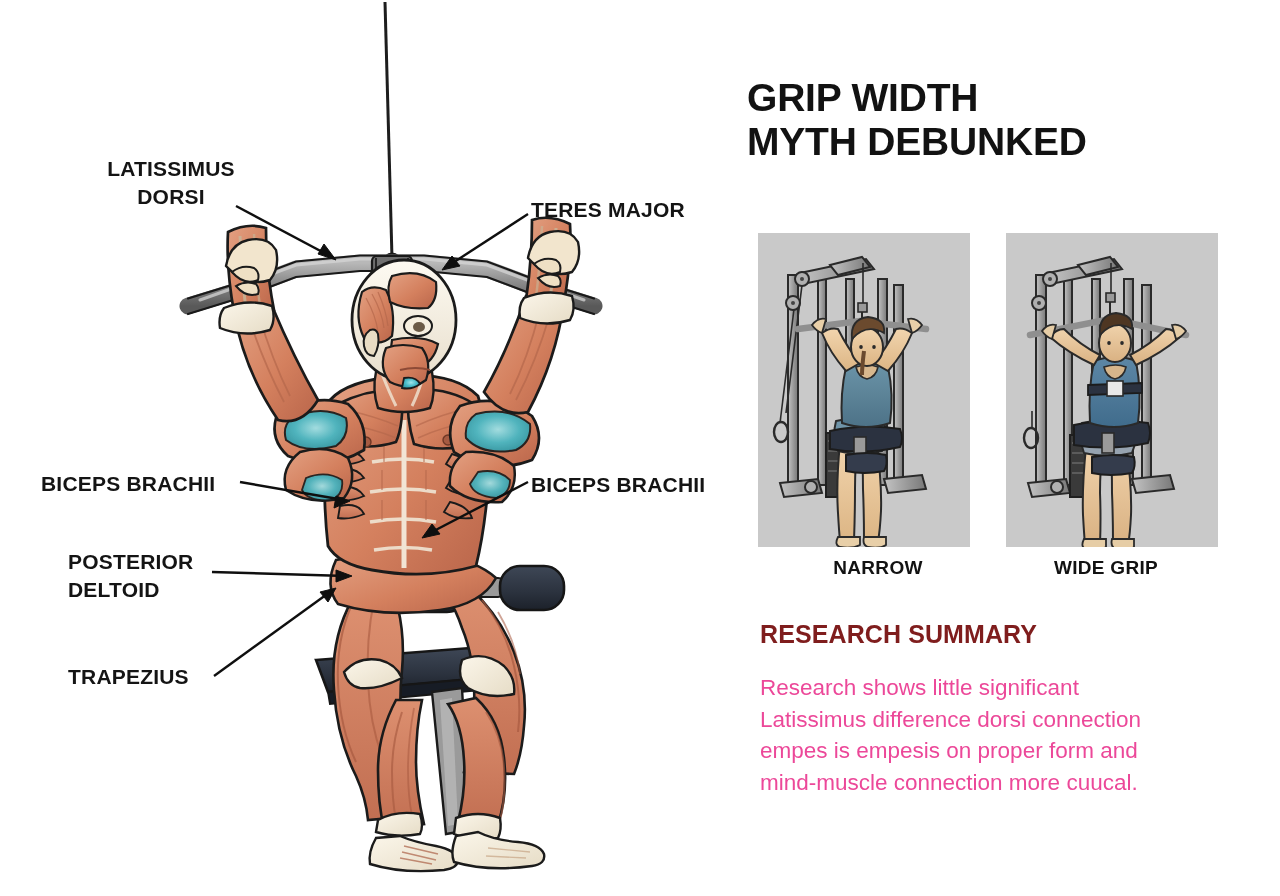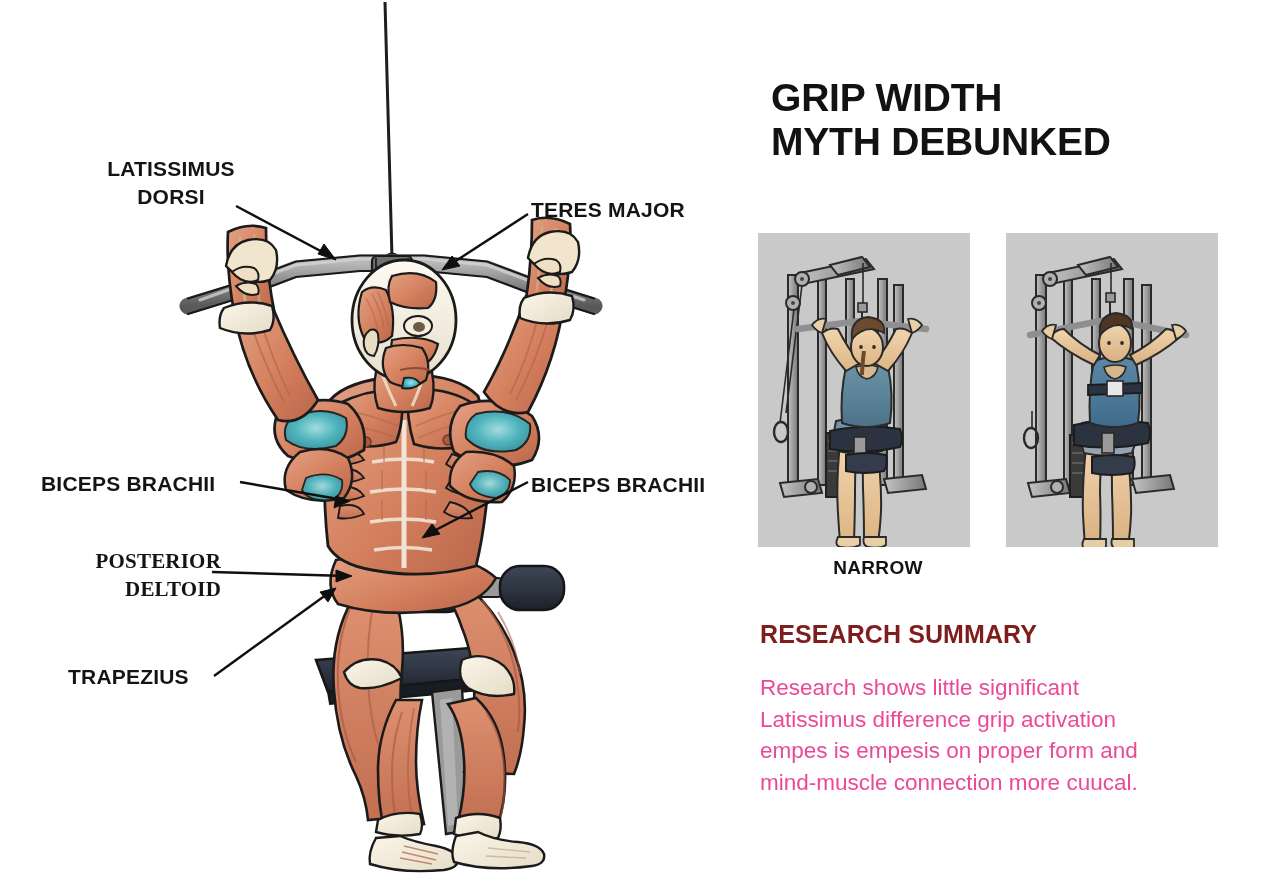--- a/index.html
+++ b/index.html
@@ -49,34 +49,34 @@
     white-space: pre-line;
     user-select: none;
   }
   .callout.center { text-align: center; }
   .callout.left   { text-align: center; }
 
   #callout-latissimus-dorsi { left: 76px;  top: 155px; width: 190px; text-align: center; }
   #callout-teres-major      { left: 531px; top: 196px; }
   #callout-biceps-left      { left: 41px;  top: 470px; }
   #callout-biceps-right     { left: 531px; top: 471px; }
-  #callout-posterior-deltoid{ left: 56px;  top: 548px; width: 165px; text-align: right; font-family: Liberation Serif, serif; }
+  #callout-posterior-deltoid{ left: 68px;  top: 548px; width: 165px; text-align: left; }
   #callout-trapezius        { left: 68px;  top: 663px; }
 
   
   #right-column {
     position: absolute;
     left: 740px; top: 0;
     width: 540px;
     height: 896px;
   }
 
   #headline {
     position: absolute;
-    left: 31px;
+    left: 7px;
     top: 76px;
     width: 500px;
     font-family: "Liberation Sans", sans-serif;
     font-weight: bold;
     font-size: 39px;
     line-height: 1.13;
     letter-spacing: -0.2px;
     color: #121212;
     white-space: pre-line;
   }
@@ -612,25 +612,26 @@
               <ellipse cx="103" cy="110" rx="1.8" ry="2"></ellipse>
               <ellipse cx="116" cy="110" rx="1.8" ry="2"></ellipse>
             </g>
           </svg>
         </div>
       </div>
     </div>
 
     <div id="comparison-captions">
       <div class="compare-caption">NARROW</div>
+      <div class="compare-caption">WIDE GRIP</div>
     </div>
 
     <div id="research-heading">RESEARCH SUMMARY</div>
 
     <div id="research-body">
       <span class="ln n">Research shows little significant</span>
-      <span class="ln n">Latissimus difference grip activation</span>
+      <span class="ln n">Latissimus difference dorsi connection</span>
       <span class="ln n">empes is empesis on proper form and</span>
       <span class="ln n">mind-muscle connection more cuucal.</span>
     </div>
   </div>
 
 </div>
 
 </body></html>

